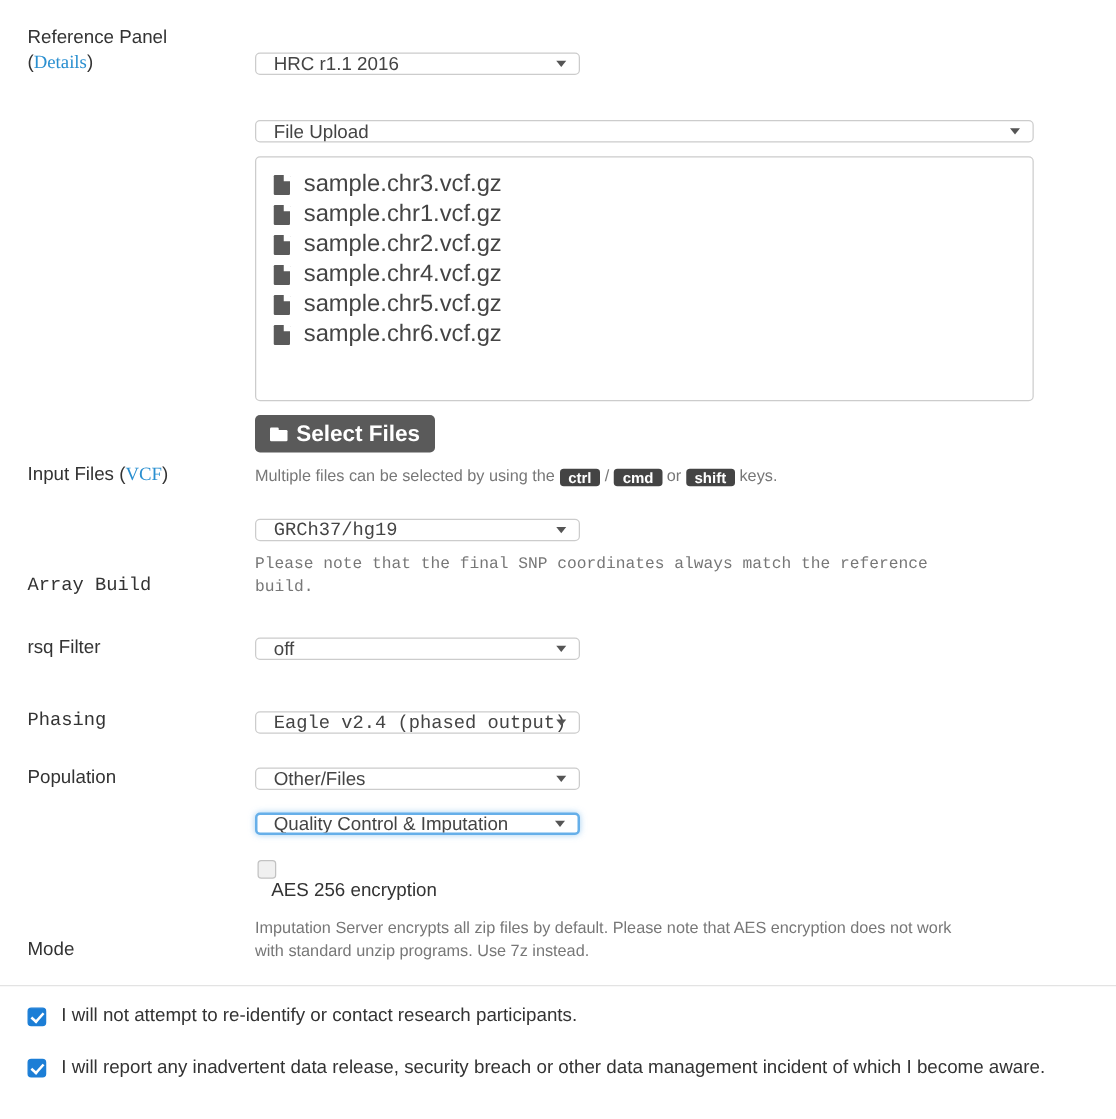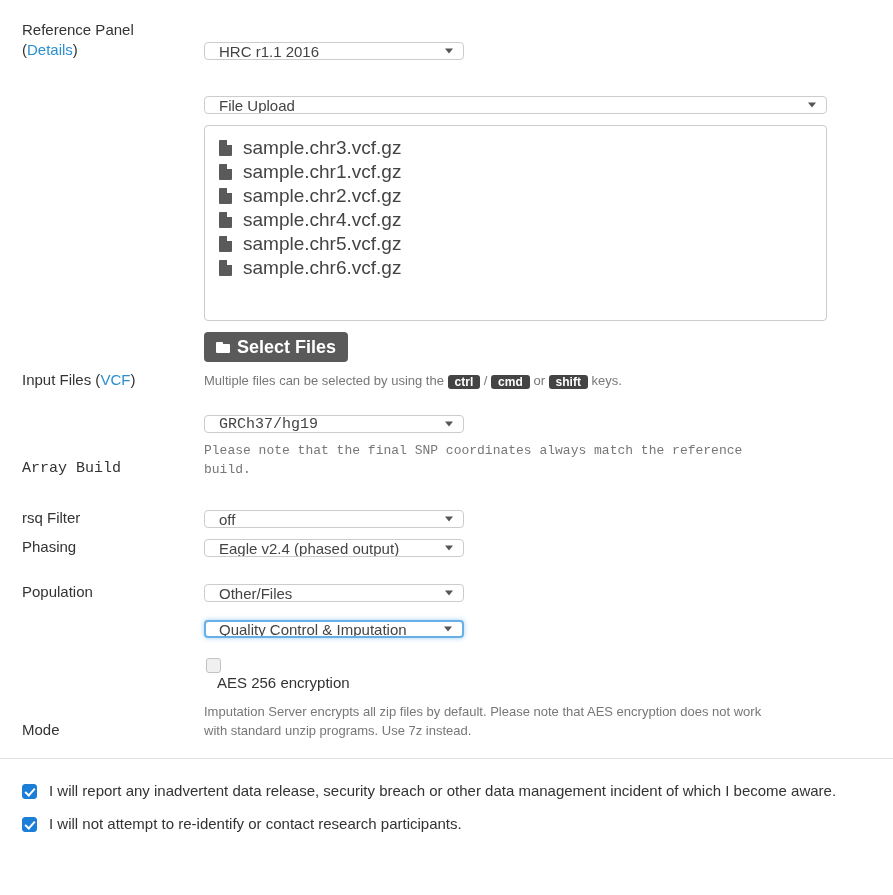--- a/index.html
+++ b/index.html
@@ -31,21 +31,21 @@
     padding-top: 7px;
     font-size: 15px;
     color: #333333;
     line-height: 20px;
   }
   .field-col {
     flex: 1;
     padding-right: 20px;
   }
 
-  .link { color: #2a8fd0; text-decoration: none; }
+  .link { color: #2a8fd0; text-decoration: none; font-family: Liberation Serif, serif; }
 
   
   .select {
     position: relative;
     height: 18px;
     border: 1px solid #cccccc;
     border-radius: 4px;
     background: #ffffff;
     display: flex;
     align-items: center;
@@ -328,21 +328,21 @@
   <div class="form-row" style="margin-top:22px;">
     <div class="label-col">rsq Filter</div>
     <div class="field-col">
       <div class="select w260">
         <span>off</span>
         <span class="caret"></span>
       </div>
     </div>
   </div>
 
-  <div class="form-row" style="margin-top:2px;">
+  <div class="form-row" style="margin-top:32px;font-family:Liberation Mono, monospace;">
     <div class="label-col">Phasing</div>
     <div class="field-col">
       <div class="select w260">
         <span>Eagle v2.4 (phased output)</span>
         <span class="caret"></span>
       </div>
     </div>
   </div>
 
   <div class="form-row" style="margin-top:18px;">
@@ -367,23 +367,23 @@
         <span class="cb"></span>
         <span class="cb-label">AES 256 encryption</span>
       </div>
       <div class="note" style="max-width:580px; margin-top:10px;">Imputation Server encrypts all zip files by default. Please note that AES encryption does not work with standard unzip programs. Use 7z instead.</div>
     </div>
   </div>
 
   <hr class="sep">
 
   <div class="consent-area">
+    <div class="consent-row">
+      <span class="cb checked"></span>
+      <span class="cb-label">I will not attempt to re-identify or contact research participants.</span>
+    </div>
     <div class="consent-row" style="margin-top:22px;">
       <span class="cb checked"></span>
       <span class="cb-label">I will report any inadvertent data release, security breach or other data management incident of which I become aware.</span>
     </div>
-    <div class="consent-row">
-      <span class="cb checked"></span>
-      <span class="cb-label">I will not attempt to re-identify or contact research participants.</span>
-    </div>
   </div>
 
 </div>
 
 </body></html>

